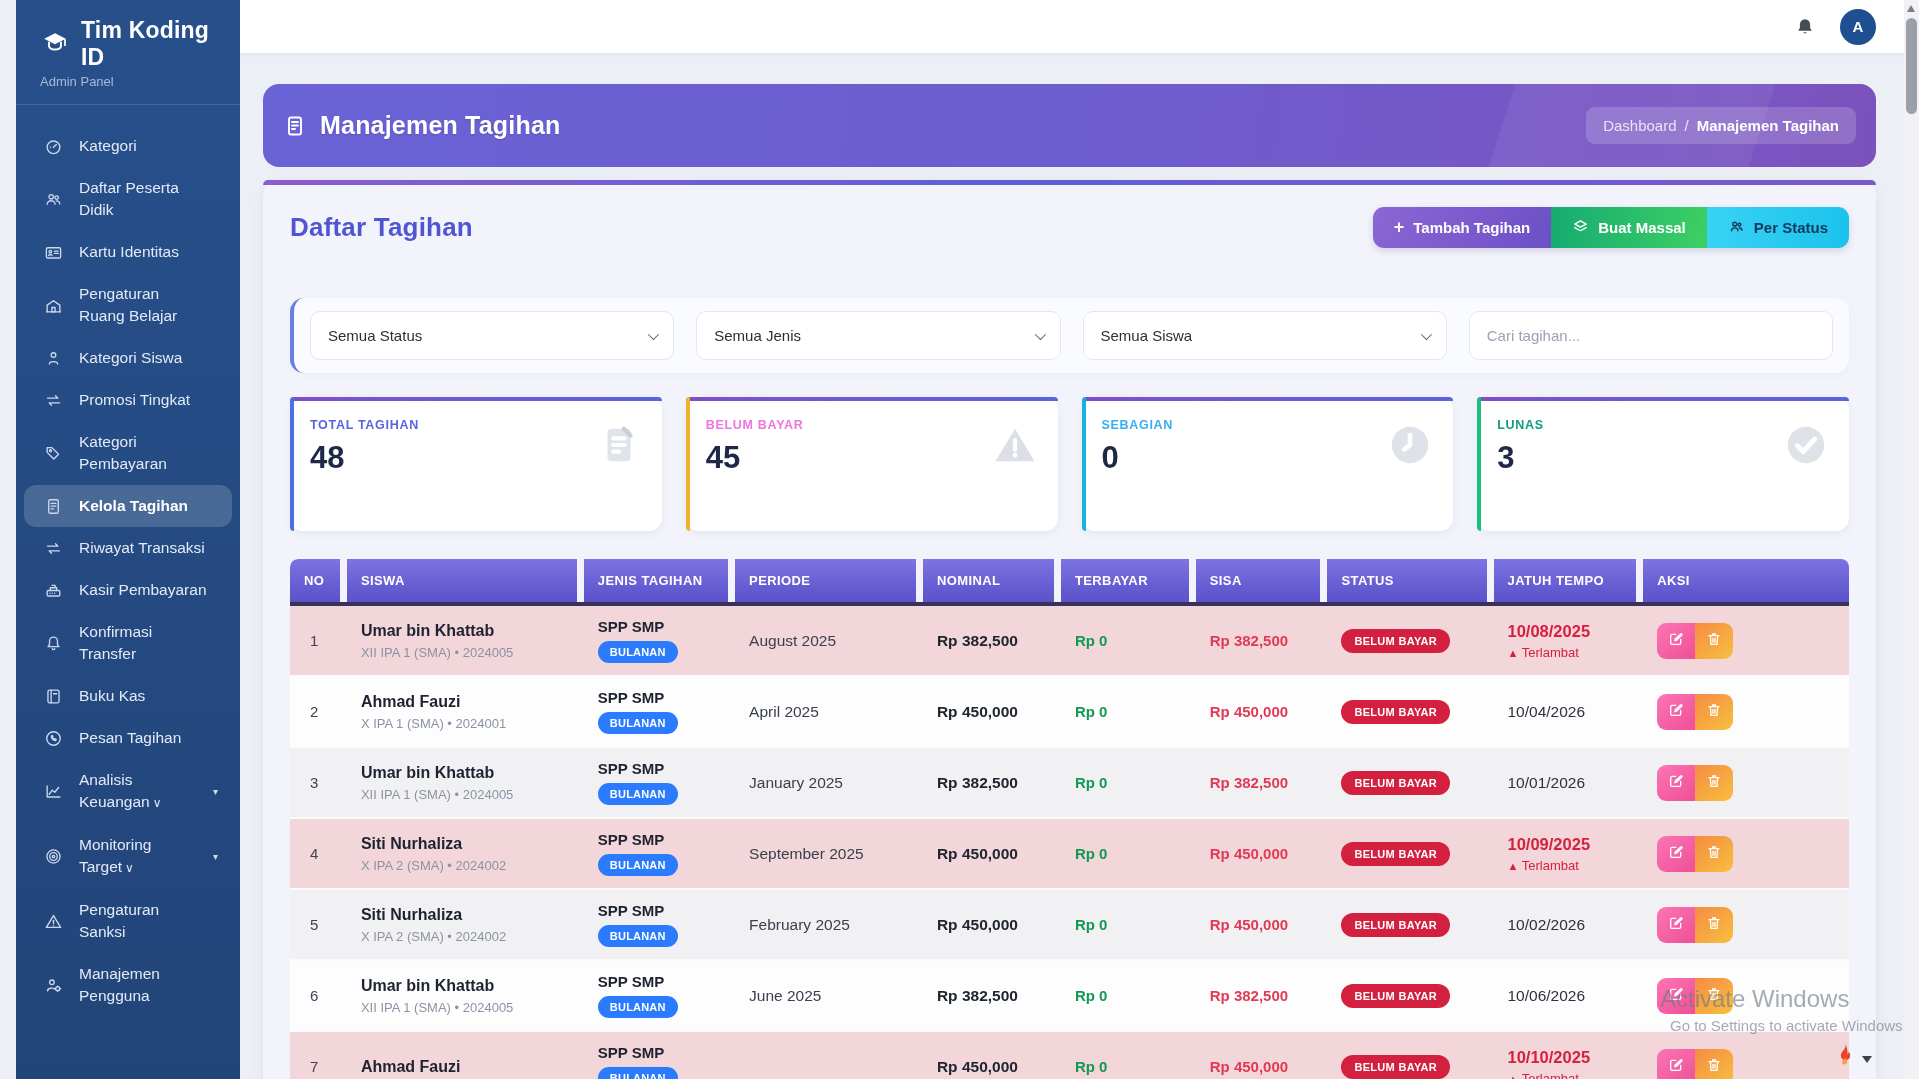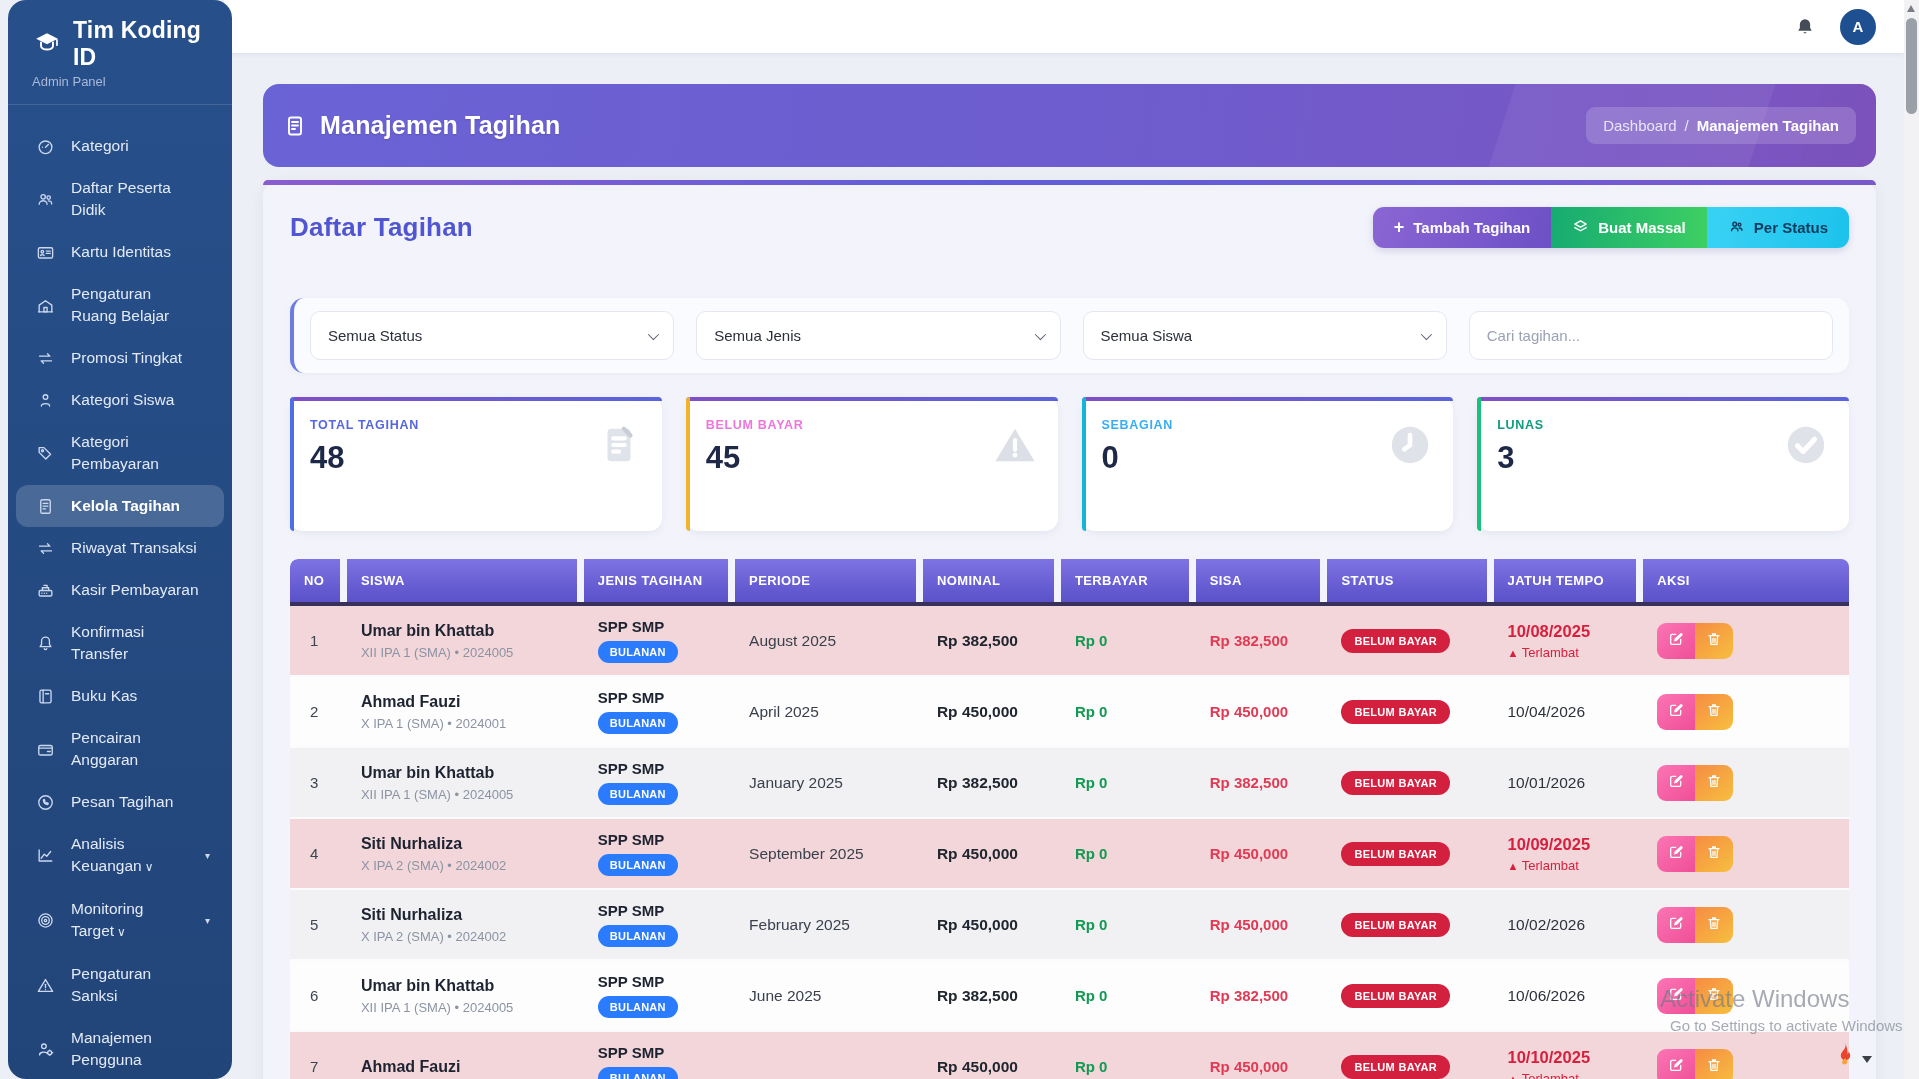--- a/index.html
+++ b/index.html
@@ -1,21 +1,21 @@
 <!DOCTYPE html>
 <html><head>
 <meta charset="utf-8">
 <style>
   * { box-sizing: border-box; margin: 0; padding: 0; }
   html,body { width:1919px; height:1079px; overflow:hidden;
     font-family:"Liberation Sans", sans-serif; background:#edeff6; }
 
   
-  .sidebar { position:fixed; left:8px; top:0; width:224px; height:100%;
-    background:linear-gradient(180deg,#27508b,#224579); color:#e5ecf7; z-index:5;border-radius:18px; }
+  .sidebar { position:fixed; left:16px; top:0; width:224px; height:100%;
+    background:linear-gradient(180deg,#27508b,#224579); color:#e5ecf7; z-index:5; }
   .brand { padding:17px 14px 15px 24px; border-bottom:1px solid rgba(255,255,255,.14); }
   .brand-row { display:flex; align-items:center; gap:11px; }
   .brand-title { font-size:23px; font-weight:700; color:#fff; letter-spacing:.2px; }
   .brand-sub { font-size:13px; color:#a9b8d6; margin-top:3px; }
   .nav { padding-top:20px; }
   .nav-item { display:flex; align-items:center; gap:15px; padding:10px 10px 10px 28px;
     font-size:15.5px; color:#e3eaf6; cursor:pointer; position:relative; }
   .nav-ic { width:20px; height:20px; flex:0 0 20px; color:#ccd8ee; display:flex; align-items:center; }
   .nav-ic svg { width:19px; height:19px; }
   .nav-label { max-width:130px; line-height:22px; }
@@ -197,33 +197,33 @@
             <path d="M4 20v-8.5L12 6l8 5.5V20"></path>
             <path d="M3.2 20h17.6"></path>
             <rect x="10" y="14.5" width="4" height="5.5"></rect>
           </svg>
         </span>
         <span class="nav-label">Pengaturan Ruang Belajar</span>
       </div>
       <div class="nav-item">
         <span class="nav-ic">
           <svg viewBox="0 0 24 24" fill="none" stroke="currentColor" stroke-width="1.7" stroke-linecap="round" stroke-linejoin="round">
-            <path d="M4.5 9h13l-3-3M19.5 15h-13l3 3"></path>
-          </svg>
-        </span>
-        <span class="nav-label">Promosi Tingkat</span>
-      </div>
-      <div class="nav-item">
-        <span class="nav-ic">
-          <svg viewBox="0 0 24 24" fill="none" stroke="currentColor" stroke-width="1.7" stroke-linecap="round" stroke-linejoin="round">
             <circle cx="12" cy="7.6" r="2.9"></circle>
             <path d="M6.8 19c0-4.2 10.4-4.2 10.4 0"></path>
           </svg>
         </span>
         <span class="nav-label">Kategori Siswa</span>
+      </div>
+      <div class="nav-item">
+        <span class="nav-ic">
+          <svg viewBox="0 0 24 24" fill="none" stroke="currentColor" stroke-width="1.7" stroke-linecap="round" stroke-linejoin="round">
+            <path d="M4.5 9h13l-3-3M19.5 15h-13l3 3"></path>
+          </svg>
+        </span>
+        <span class="nav-label">Promosi Tingkat</span>
       </div>
       <div class="nav-item">
         <span class="nav-ic">
           <svg viewBox="0 0 24 24" fill="none" stroke="currentColor" stroke-width="1.7" stroke-linecap="round" stroke-linejoin="round">
             <path d="M4 10.6V4.6h6l8.4 8.4-6 6z"></path>
             <circle cx="8.2" cy="8.6" r="1.3"></circle>
           </svg>
         </span>
         <span class="nav-label">Kategori Pembayaran</span>
       </div>
@@ -265,30 +265,20 @@
       </div>
       <div class="nav-item">
         <span class="nav-ic">
           <svg viewBox="0 0 24 24" fill="none" stroke="currentColor" stroke-width="1.7" stroke-linecap="round" stroke-linejoin="round">
             <rect x="5" y="4" width="14" height="16" rx="2"></rect>
             <path d="M9 4v16"></path>
             <path d="M12 8.5h4"></path>
           </svg>
         </span>
         <span class="nav-label">Buku Kas</span>
-      </div>
-      <div class="nav-item">
-        <span class="nav-ic">
-          <svg viewBox="0 0 24 24" fill="none" stroke="currentColor" stroke-width="1.7" stroke-linecap="round" stroke-linejoin="round">
-            <rect x="3.5" y="7" width="17" height="12" rx="2"></rect>
-            <path d="M3.5 10.2h17"></path>
-            <path d="M14.5 14.5h3.5"></path>
-          </svg>
-        </span>
-        <span class="nav-label">Pencairan Anggaran</span>
       </div>
       <div class="nav-item">
         <span class="nav-ic">
           <svg viewBox="0 0 24 24" fill="none" stroke="currentColor" stroke-width="1.7" stroke-linecap="round" stroke-linejoin="round">
             <circle cx="12" cy="12" r="8.5"></circle>
             <path d="M9.3 9.2c.3 2.8 2.6 5.1 5.4 5.5l.7-1.6-1.8-.9-.9.7c-.9-.5-1.8-1.4-2.2-2.3l.7-.9-.9-1.7z"></path>
           </svg>
         </span>
         <span class="nav-label">Pesan Tagihan</span>
       </div>

